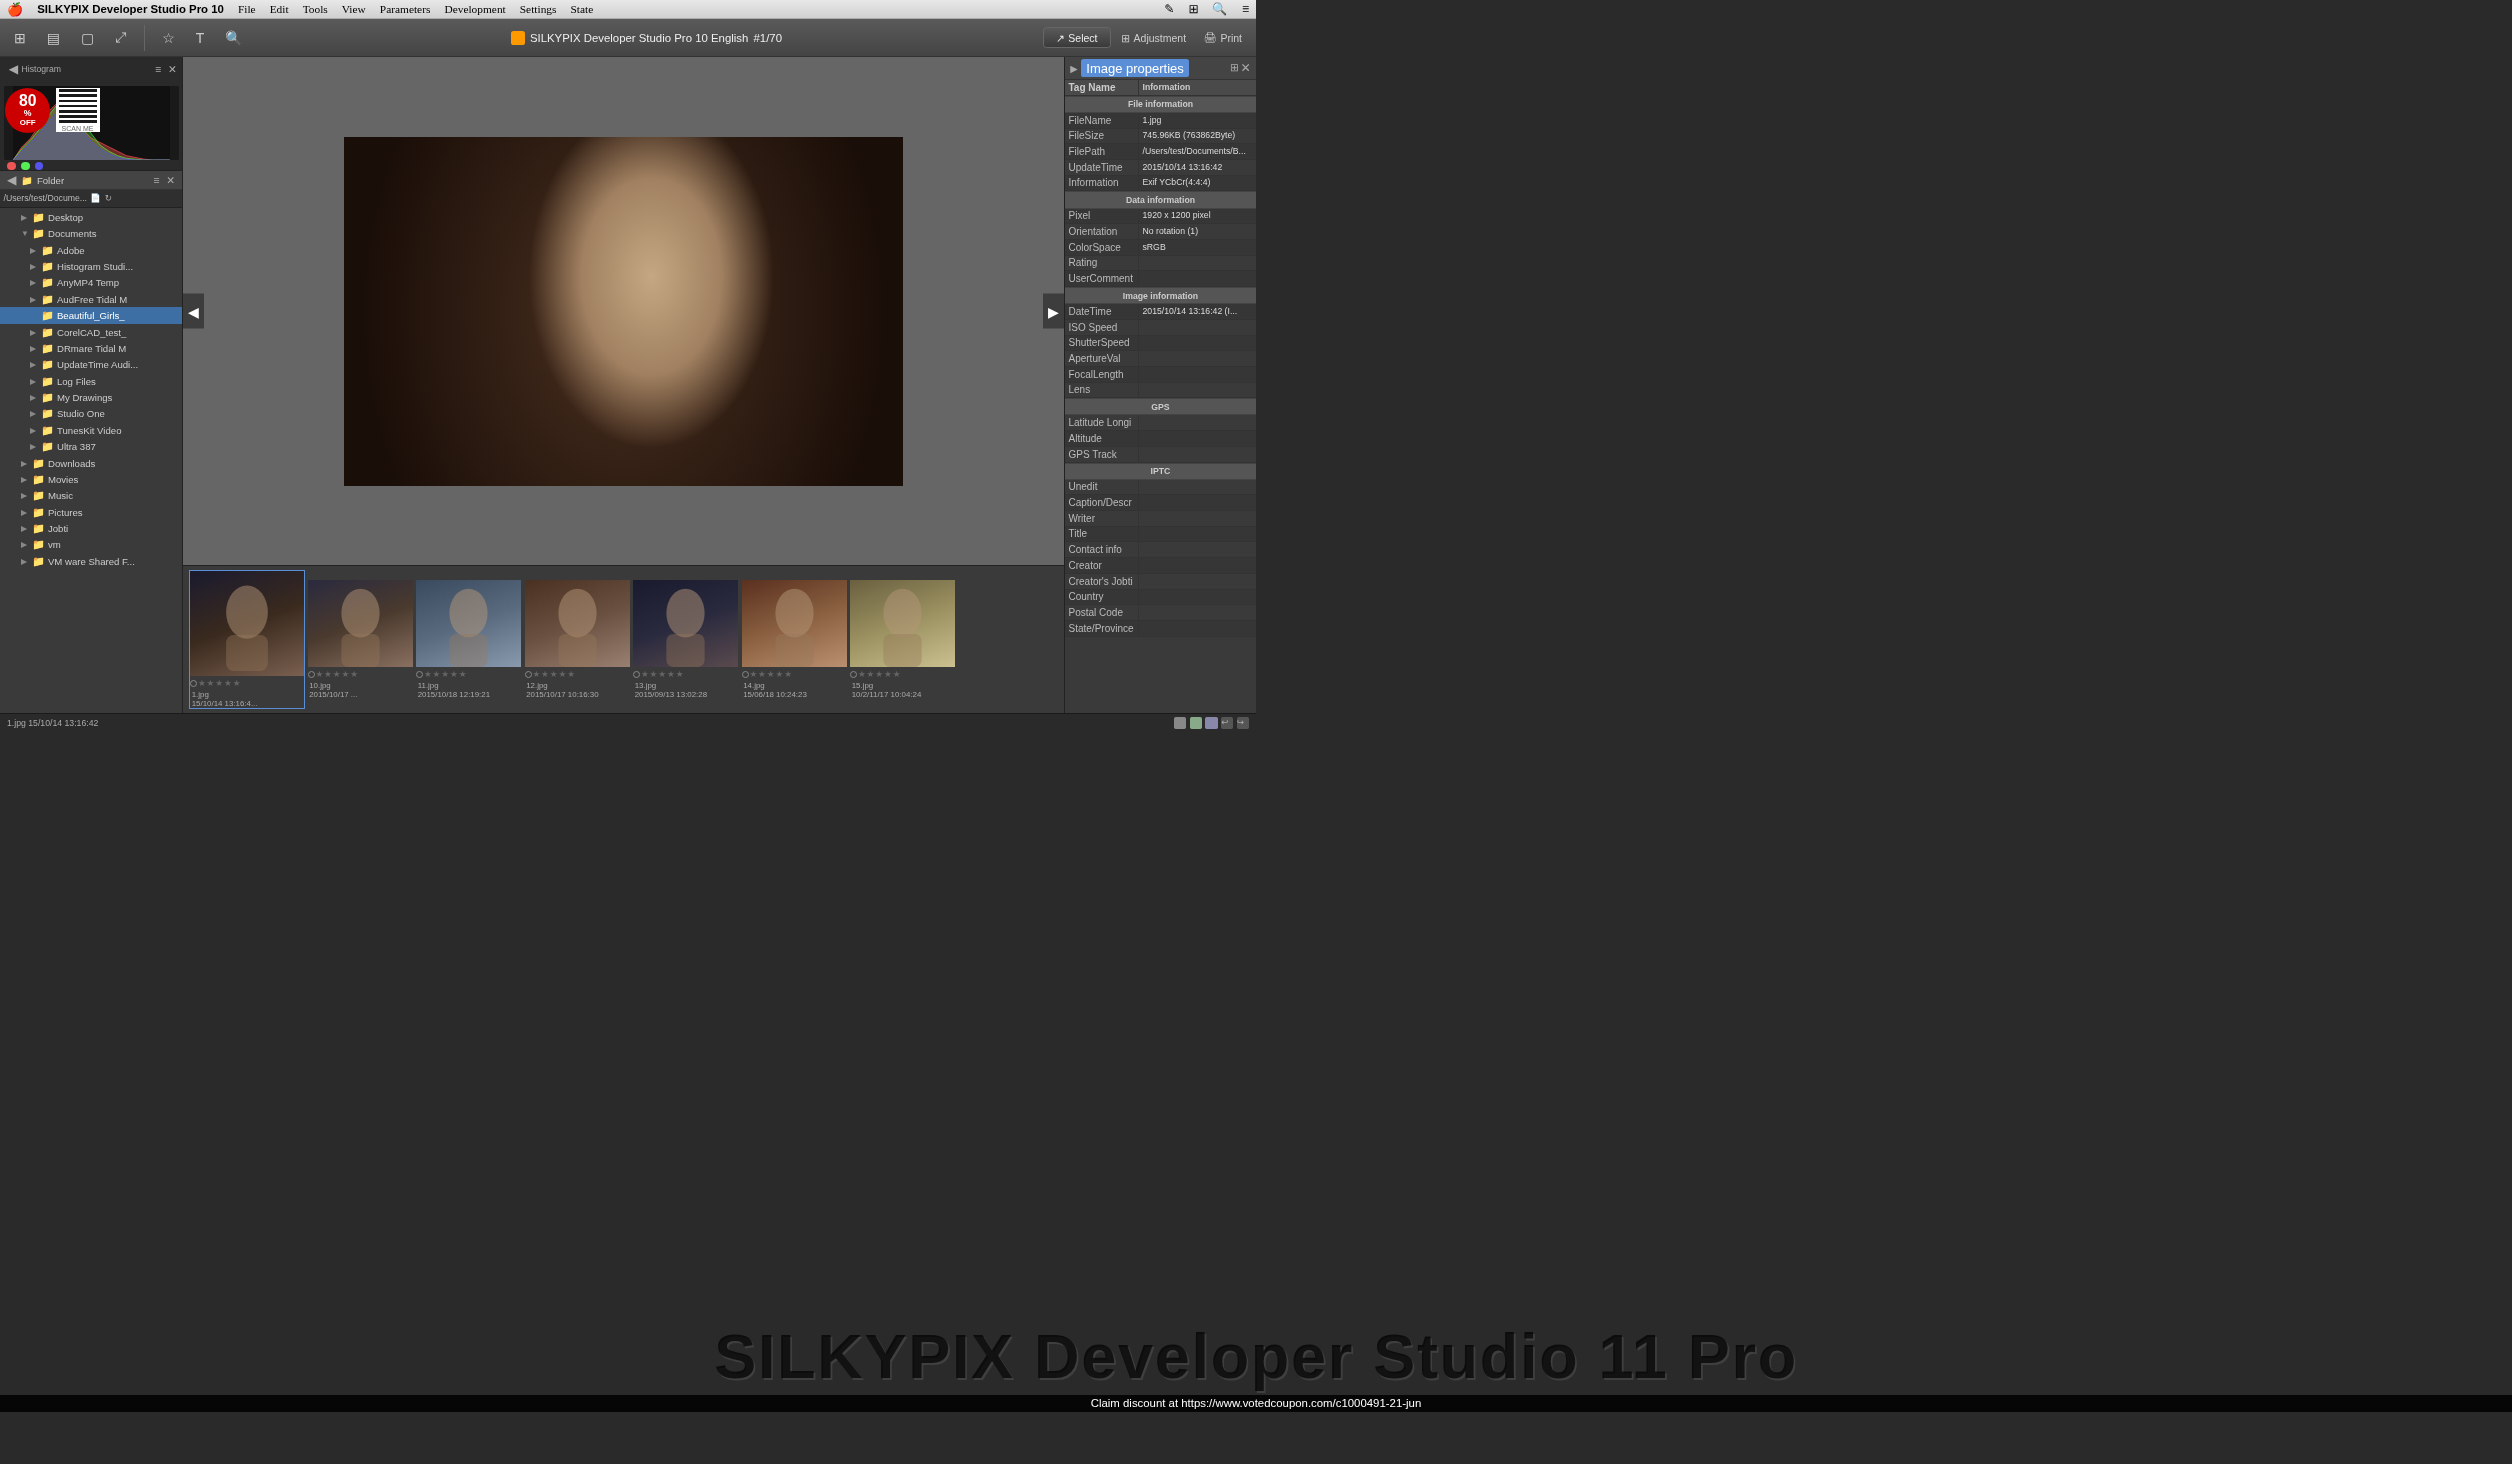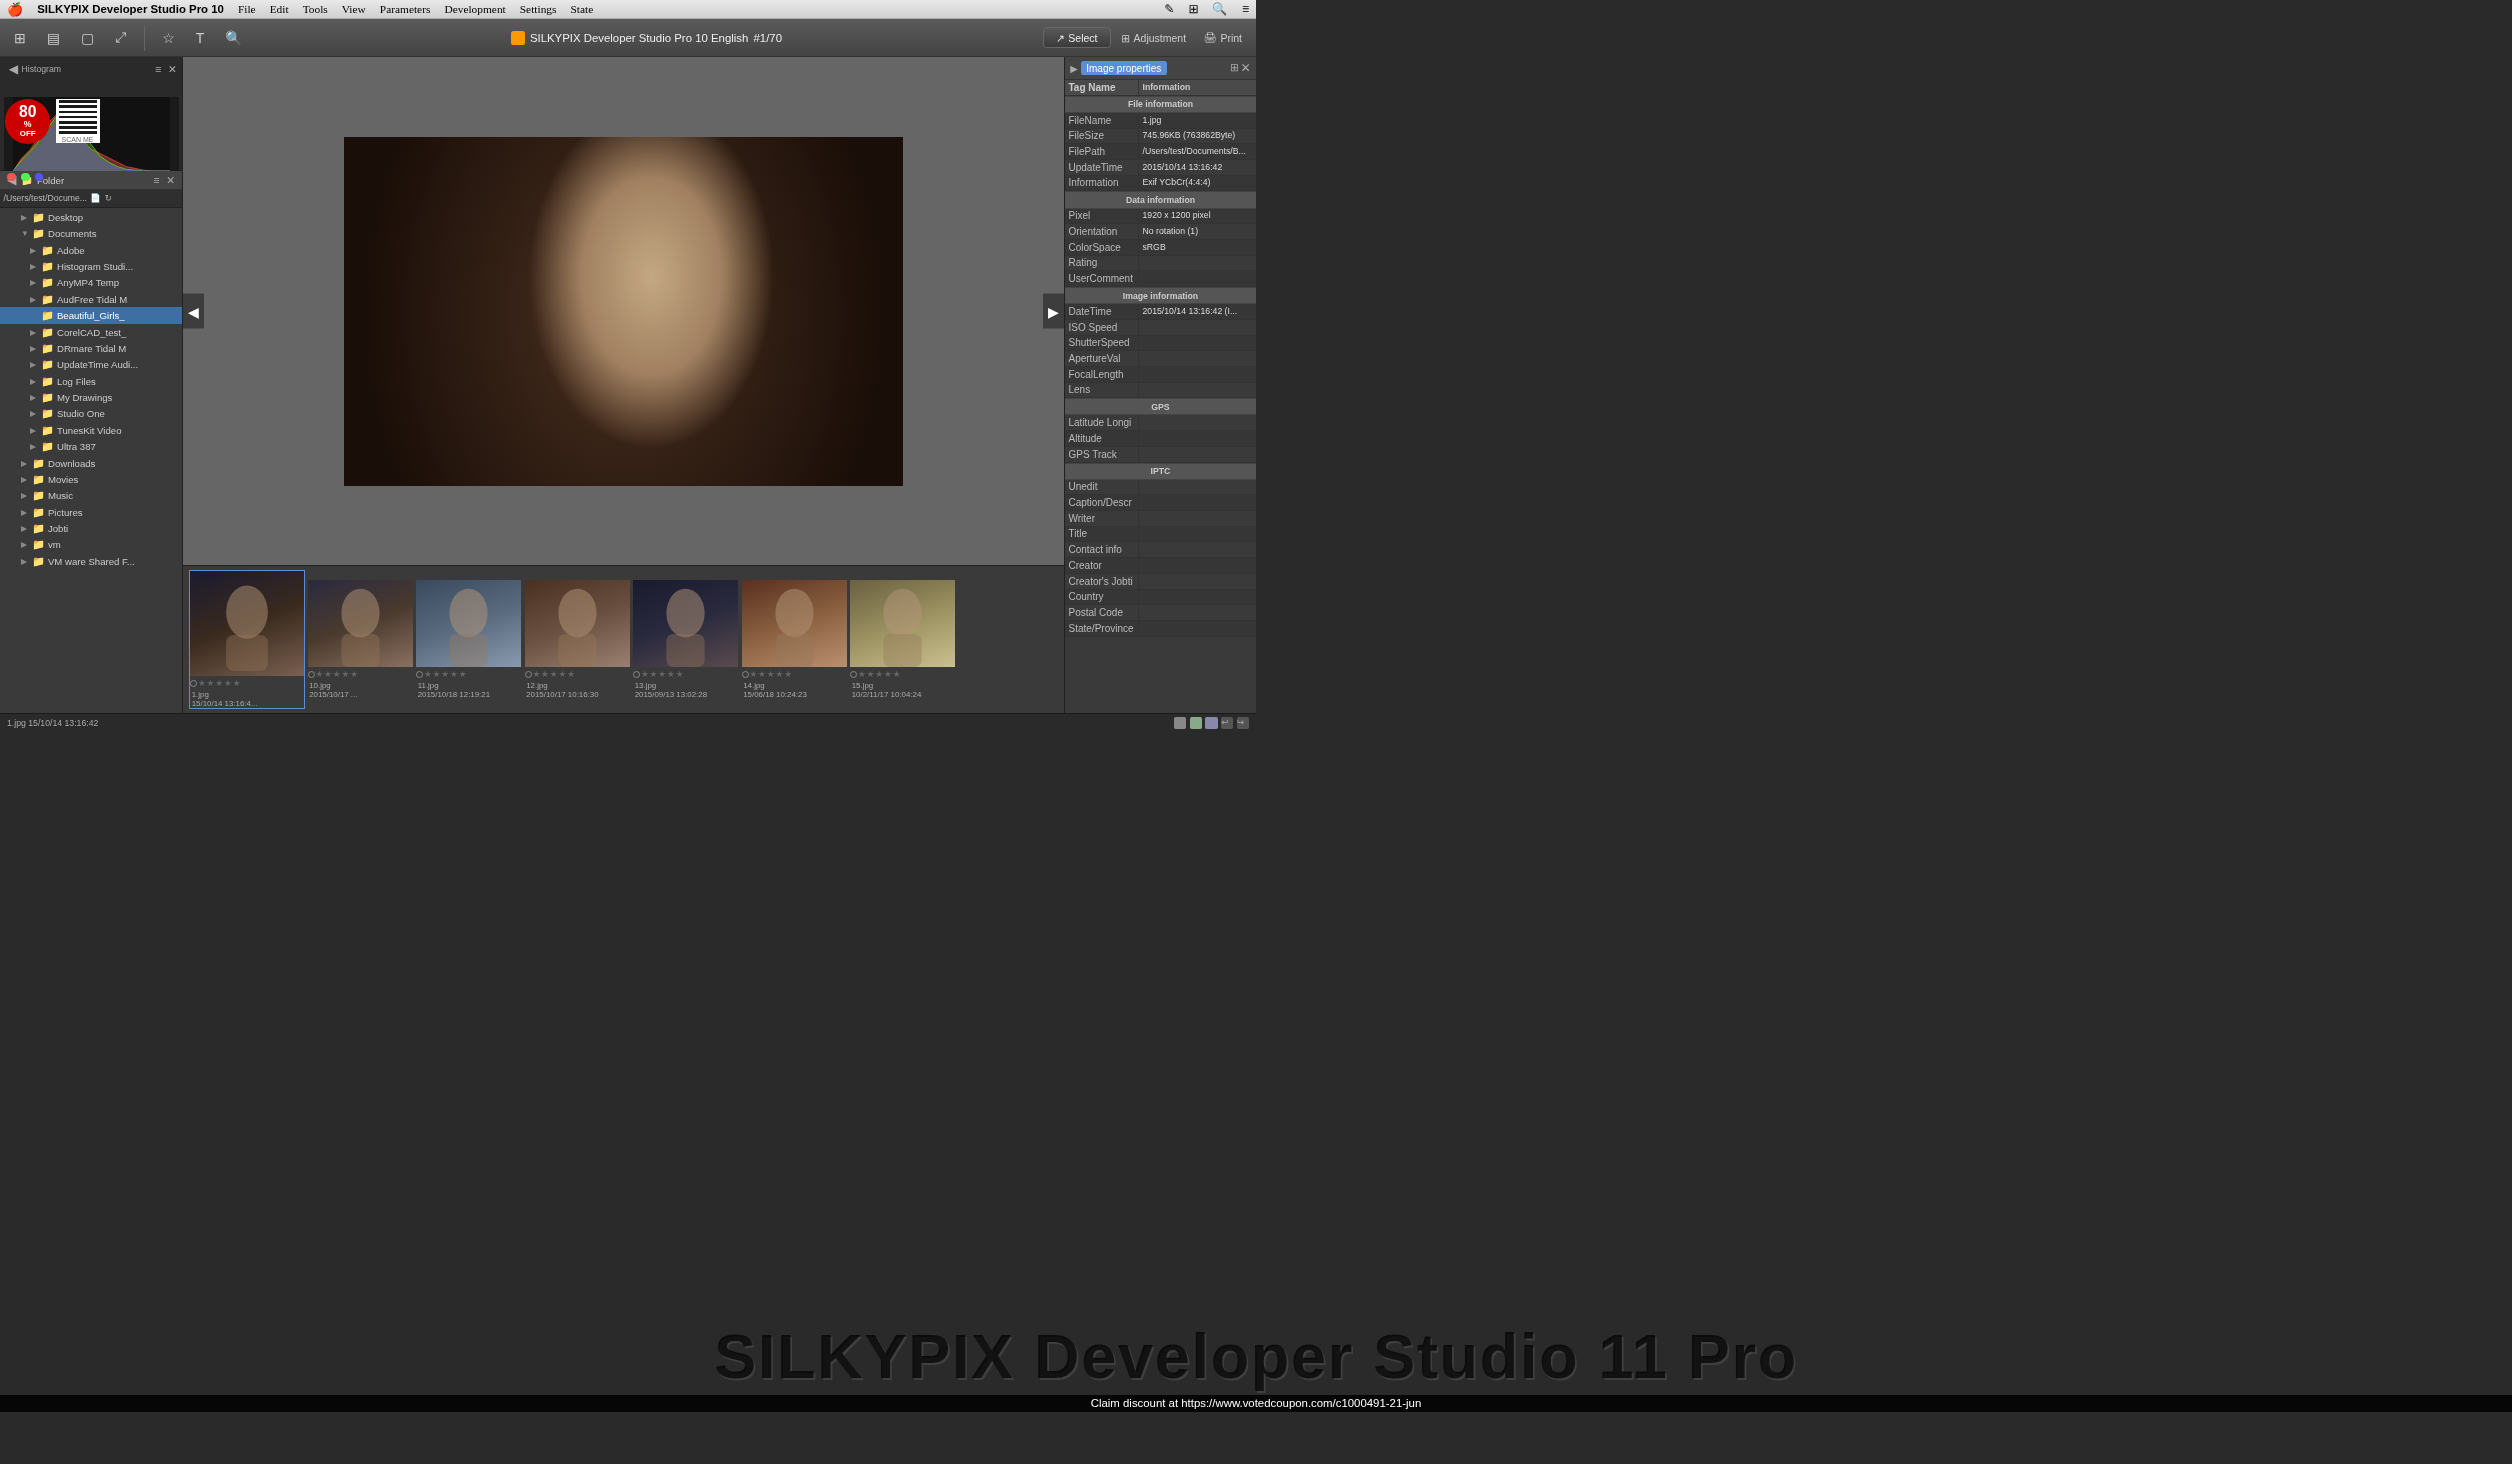--- a/index.html
+++ b/index.html
@@ -116,21 +116,21 @@
     #histogram .hist-title {
       font-size: 8.7px;
       color: #aaa;
       display: flex;
       justify-content: space-between;
       align-items: center;
     }
     .histogram-area {
       position: relative;
       height: 74px;
-      margin-top: 19px;
+      margin-top: 8px;
     }
     .hist-canvas {
       width: 100%;
       height: 100%;
       background: #1a1a1a;
       border-radius: 1.7px;
     }
     .qr-overlay {
       position: absolute;
       top: 1.7px;
@@ -359,21 +359,21 @@
       border-bottom: 0.9px solid #333;
       gap: 3.5px;
       height: 23px;
     }
     .right-panel-tabs {
       display: flex;
       flex: 1;
       gap: 1.7px;
     }
     .rp-tab {
-      font-size: 10px;
+      font-size: 13px;
       color: #ccc;
       padding: 1.7px 5.2px;
       background: #555;
       border-radius: 2.6px;
       cursor: pointer;
     }
     .rp-tab.active { background: #5a8fd8; color: white; }
     .rp-close { color: #aaa; cursor: pointer; font-size: 12.2px; }
     .props-table {
       flex: 1;

